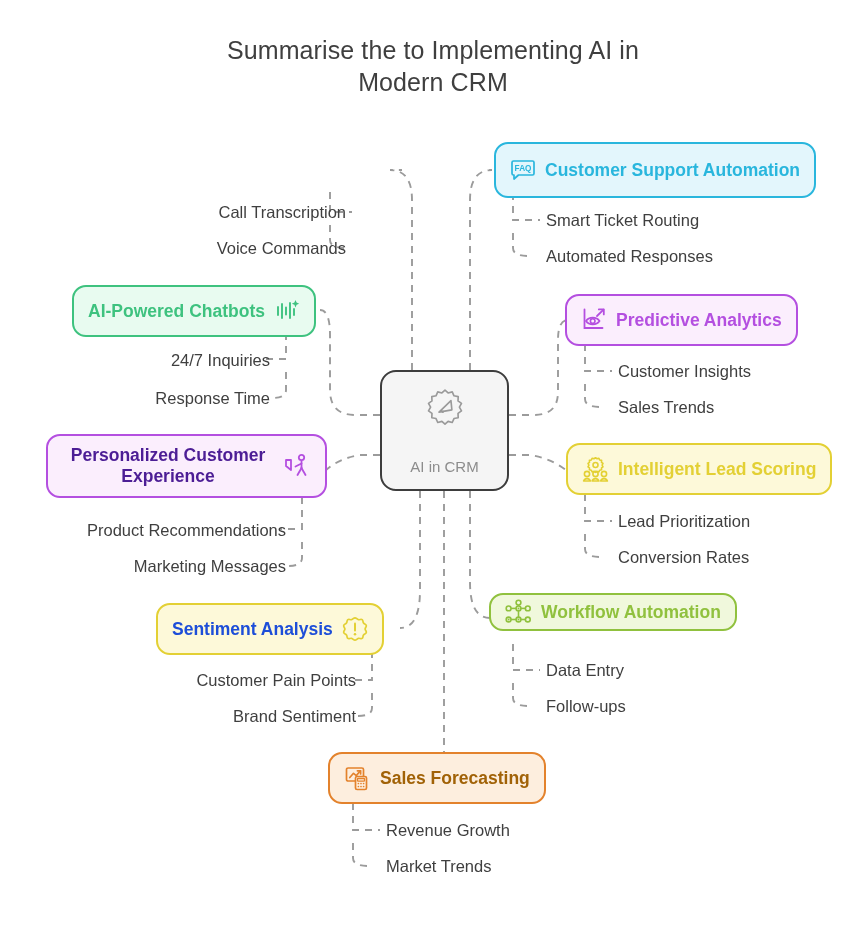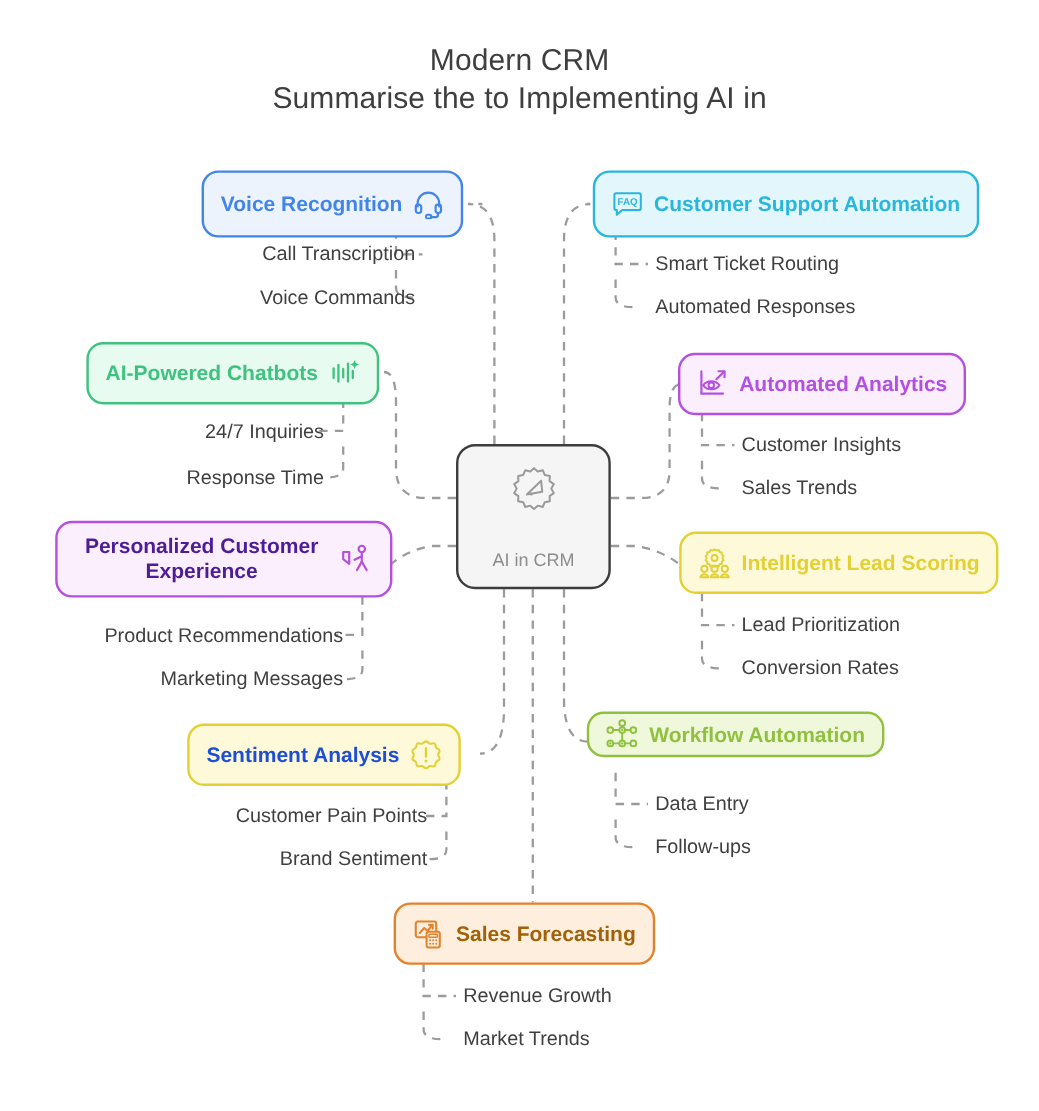--- a/index.html
+++ b/index.html
@@ -81,22 +81,22 @@
   }
   .sub.right { text-align: left; }
   .sub.left  { text-align: right; }
 </style>
 </head>
 <body>
 
 <div id="canvas">
 
   <div class="title">
+    <div>Summarise the to Implementing AI in</div>
     <div>Modern CRM</div>
-    <div>Summarise the to Implementing AI in</div>
   </div>
 
   <svg class="links" viewBox="0 0 866 926">
 
     <path d="M412,370 L412,200 Q412,170 390,170 L402,170"></path>
 
     <path d="M470,370 L470,200 Q470,170 492,170 L486,170"></path>
 
     <path d="M380,415 L355,415 Q330,415 330,390 L330,335 Q330,310 320,310"></path>
 
@@ -144,32 +144,20 @@
     <span class="ico">
       <svg width="44" height="44" viewBox="0 0 48 48">
         <path d="M24 4.5 l3.4 3.1 4.5-1.2 1.9 4.3 4.6 .9 -.2 4.7 3.8 2.7 -2.3 4.1 2.3 4.1 -3.8 2.7 .2 4.7 -4.6 .9 -1.9 4.3 -4.5-1.2 -3.4 3.1 -3.4-3.1 -4.5 1.2 -1.9-4.3 -4.6-.9 .2-4.7 -3.8-2.7 2.3-4.1 -2.3-4.1 3.8-2.7 -.2-4.7 4.6-.9 1.9-4.3 4.5 1.2 z" fill="none" stroke="#9a9a9a" stroke-width="1.8" stroke-linejoin="round"></path>
         <path d="M30.5 16 L17.5 28.5 L31.5 26 Z" fill="none" stroke="#9a9a9a" stroke-width="1.8" stroke-linejoin="round"></path>
         <circle cx="21.5" cy="28" r="1.4" fill="#9a9a9a"></circle>
       </svg>
     </span>
     <span class="clabel">AI in CRM</span>
   </div>
 
-  <div class="node" style="left:168px; top:142px; height:56px; border-color:#4285e8; background:#edf3fd;">
-    <span class="label" style="color:#4285e8;">Voice Recognition</span>
-    <span class="ico">
-      <svg width="26" height="26" viewBox="0 0 26 26">
-        <path d="M4 15 v-2.5 a9 9 0 0 1 18 0 V15" fill="none" stroke="#4285e8" stroke-width="1.8" stroke-linecap="round"></path>
-        <rect x="2.5" y="13.5" width="4.5" height="7" rx="2" fill="none" stroke="#4285e8" stroke-width="1.8"></rect>
-        <rect x="19" y="13.5" width="4.5" height="7" rx="2" fill="none" stroke="#4285e8" stroke-width="1.8"></rect>
-        <path d="M21 20.5 v1.5 a2 2 0 0 1 -2 2 h-4" fill="none" stroke="#4285e8" stroke-width="1.8" stroke-linecap="round"></path>
-        <rect x="11" y="22" width="4.5" height="3" rx="1.4" fill="none" stroke="#4285e8" stroke-width="1.6"></rect>
-      </svg>
-    </span>
-  </div>
   <div class="sub left" style="right:520px; top:202px;">Call Transcription</div>
   <div class="sub left" style="right:520px; top:238px;margin-left:20px;">Voice Commands</div>
 
   <div class="node" style="left:494px; top:142px; height:56px; border-color:#29b6dd; background:#e3f6fc;">
     <span class="ico">
       <svg width="26" height="26" viewBox="0 0 26 26">
         <path d="M3.5 4 h19 a1.5 1.5 0 0 1 1.5 1.5 v11 a1.5 1.5 0 0 1 -1.5 1.5 h-14 l-4.5 4 v-4 h-0.5 a1.5 1.5 0 0 1 -1.5 -1.5 v-11 A1.5 1.5 0 0 1 3.5 4 z" fill="none" stroke="#29b6dd" stroke-width="1.7" stroke-linejoin="round"></path>
         <text x="13" y="14" font-family="'Liberation Sans',sans-serif" font-size="8.2" font-weight="700" fill="#29b6dd" text-anchor="middle">FAQ</text>
       </svg>
     </span>
@@ -199,21 +187,21 @@
   <div class="node" style="left:565px; top:294px; height:52px; border-color:#b44fe0; background:#fbeefd;">
     <span class="ico">
       <svg width="26" height="26" viewBox="0 0 26 26">
         <path d="M3.5 2.5 V21 h18" fill="none" stroke="#b44fe0" stroke-width="1.8" stroke-linecap="round"></path>
         <path d="M5 14 C8 9.5, 15.5 9.5, 18.5 14 C15.5 18.5, 8 18.5, 5 14 z" fill="none" stroke="#b44fe0" stroke-width="1.7"></path>
         <circle cx="11.7" cy="14" r="2.3" fill="none" stroke="#b44fe0" stroke-width="1.6"></circle>
         <path d="M16 9 L22.5 2.7" fill="none" stroke="#b44fe0" stroke-width="1.8" stroke-linecap="round"></path>
         <path d="M17.8 2.4 h5 v5" fill="none" stroke="#b44fe0" stroke-width="1.8" stroke-linecap="round" stroke-linejoin="round"></path>
       </svg>
     </span>
-    <span class="label" style="color:#b44fe0;">Automated Analytics</span>
+    <span class="label" style="color:#b44fe0;">Predictive Analytics</span>
   </div>
   <div class="sub right" style="left:618px; top:361px;">Customer Insights</div>
   <div class="sub right" style="left:618px; top:397px;">Sales Trends</div>
 
   <div class="node" style="left:46px; top:434px; height:64px; border-color:#b44fe0; background:#fbeefd;">
     <span class="label" style="color:#4c1d95; text-align:center; white-space:normal; width:212px; line-height:21px;">
       <span>Personalized Customer</span><br>
       <span>Experience</span>
     </span>
     <span class="ico">

